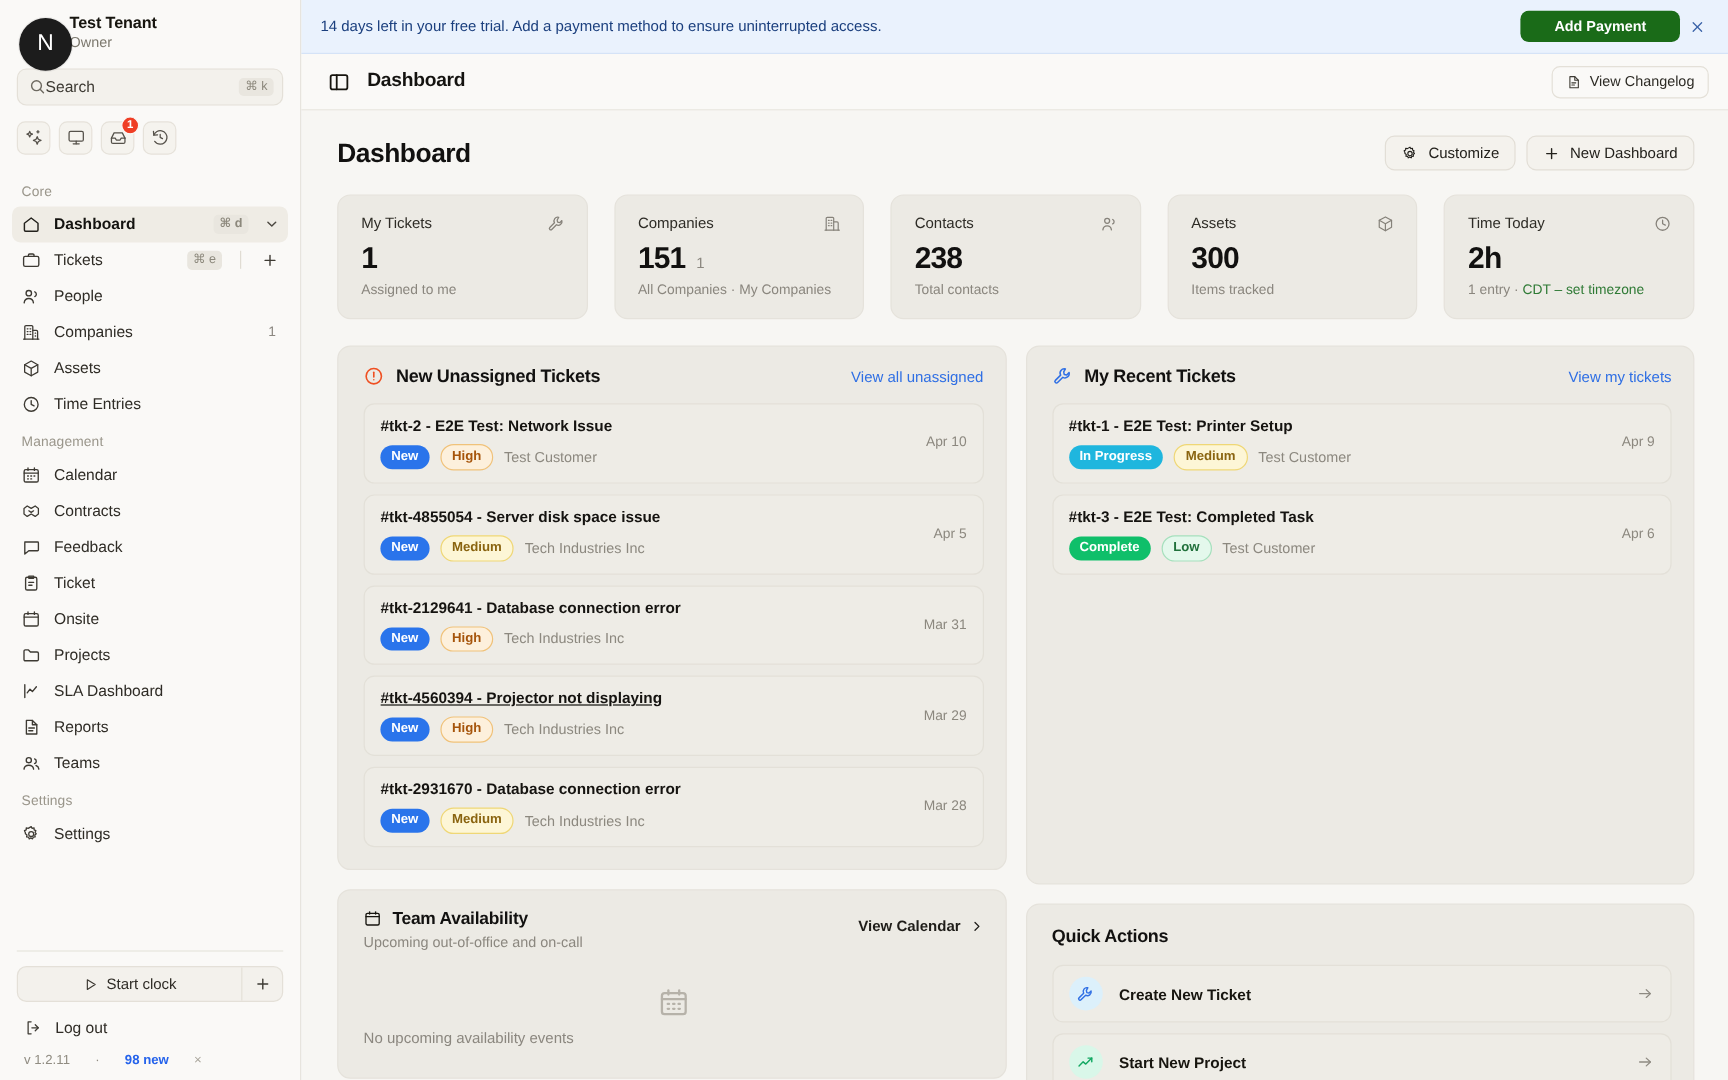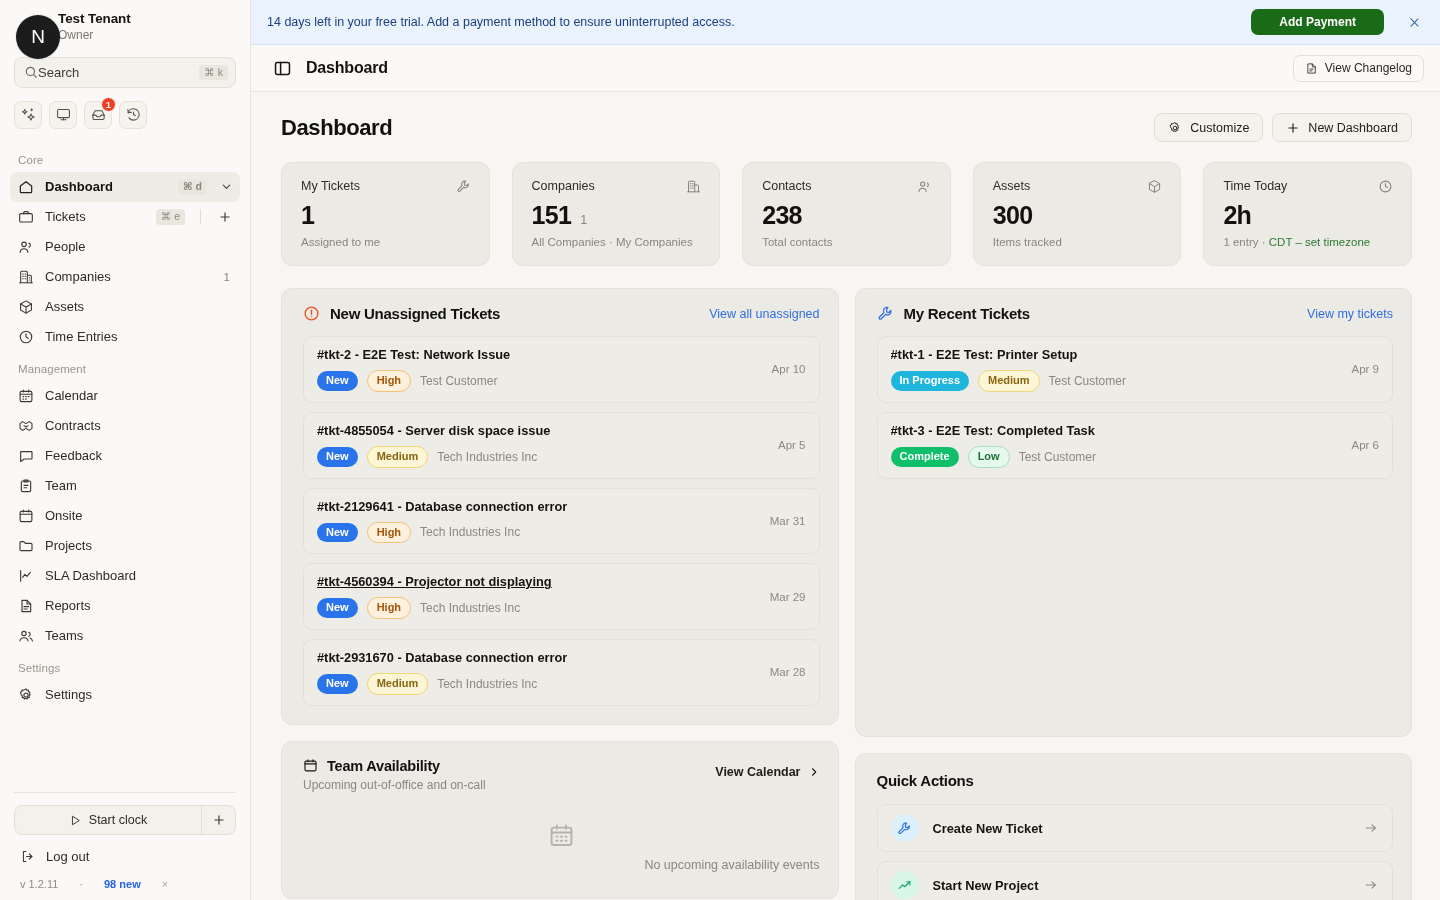--- a/index.html
+++ b/index.html
@@ -73,21 +73,21 @@
   .clockplus{width:34px;border-left:1px solid #e4e0d8;display:flex;align-items:center;justify-content:center;color:#3d3a33}
   .logout{display:flex;align-items:center;gap:11px;font-size:13px;color:#2f2c26;padding:14px 4px 0 6px}
   .verline{display:flex;align-items:flex-start;gap:21px;font-size:11px;color:#908c82;padding:14px 0 0 6px}
   .verline .new{color:#2563eb;font-weight:700}
   .verline .xx{color:#a8a49a;font-size:11px}
 
   
   .main{flex:1;height:900px;display:flex;flex-direction:column;background:#f7f6f3;min-width:0}
   .trial{
     height:45px;flex:0 0 45px;background:#eaf2fd;border-bottom:1px solid #d5e3f7;
-    display:flex;align-items:center;padding:0 16px 0 16px;gap:20px;
+    display:flex;align-items:center;padding:0 16px 0 16px;gap:4px;
   }
   .trial-txt{flex:1;font-size:12.5px;color:#1b3f7e}
   .btn-pay{
     background:#1a6b18;color:#fff;border-radius:7px;height:26px;padding:0 28px;
     display:flex;align-items:center;font-size:12px;font-weight:700;
   }
   .trial-x{width:20px;height:20px;display:flex;align-items:center;justify-content:center;color:#3a63a8;font-size:15px}
 
   .topbar{
     height:47px;flex:0 0 47px;background:#faf9f7;border-bottom:1px solid #e9e6df;
@@ -148,21 +148,21 @@
   .chip-done{background:#0fbf6a;color:#fff}
   .chip-high{background:#fdf0dc;color:#a6540a;border:1px solid #f0c27a}
   .chip-med{background:#fdf6d6;color:#8a6410;border:1px solid #efd776}
   .chip-low{background:#e4f8ec;color:#21713c;border:1px solid #a6e0bd}
 
   .ta-head{display:flex;align-items:flex-start;margin-bottom:6px}
   .ta-left{flex:1}
   .ta-title{display:flex;align-items:center;gap:9px;font-size:14.5px;font-weight:700;letter-spacing:-.2px;color:#121110}
   .ta-sub{font-size:12px;color:#8b877f;margin-top:4px}
   .ta-link{display:flex;align-items:center;gap:7px;font-size:12.5px;font-weight:700;color:#1f1d19;white-space:nowrap;padding-top:7px}
-  .ta-empty{text-align:right;padding:24px 0 8px 0;color:#a5a199}
+  .ta-empty{text-align:left;padding:24px 0 8px 0;color:#a5a199}
   .ta-empty-txt{font-size:12.5px;color:#8b877f;margin-top:9px}
 
   .qa-title{font-size:15px;font-weight:700;letter-spacing:-.25px;color:#121110;margin-bottom:15px}
   .qa-row{
     border:1px solid #e3e0d8;border-radius:9px;background:#eeece6;height:48px;
     display:flex;align-items:center;gap:14px;padding:0 14px 0 13px;margin-bottom:9px;
   }
   .qa-ico{width:28px;height:28px;border-radius:50%;display:flex;align-items:center;justify-content:center;flex:0 0 28px}
   .qa-ico.blue{background:#dcf0fb}
   .qa-ico.mint{background:#d9f7e9}
@@ -354,21 +354,21 @@
       </div>
 
       <div class="nav-item">
         <span>
           <svg width="16" height="16" viewBox="0 0 24 24" fill="none" stroke="#3d3a33" stroke-width="1.7" stroke-linecap="round" stroke-linejoin="round">
               <rect x="5" y="4.5" width="14" height="16" rx="2"></rect>
               <path d="M9 3.2h6v2.6H9z"></path>
               <path d="M9 11h6M9 14.6h4"></path>
             </svg>
         </span>
-        <span class="lbl">Team</span>
+        <span class="lbl">Ticket</span>
       </div>
 
       <div class="nav-item">
         <span>
           <svg width="16" height="16" viewBox="0 0 24 24" fill="none" stroke="#3d3a33" stroke-width="1.7" stroke-linecap="round" stroke-linejoin="round">
               <rect x="3.2" y="5" width="17.6" height="15.5" rx="2"></rect>
               <line x1="3.2" y1="9.4" x2="20.8" y2="9.4"></line>
               <line x1="8" y1="3" x2="8" y2="6"></line>
               <line x1="16" y1="3" x2="16" y2="6"></line>
             </svg>

